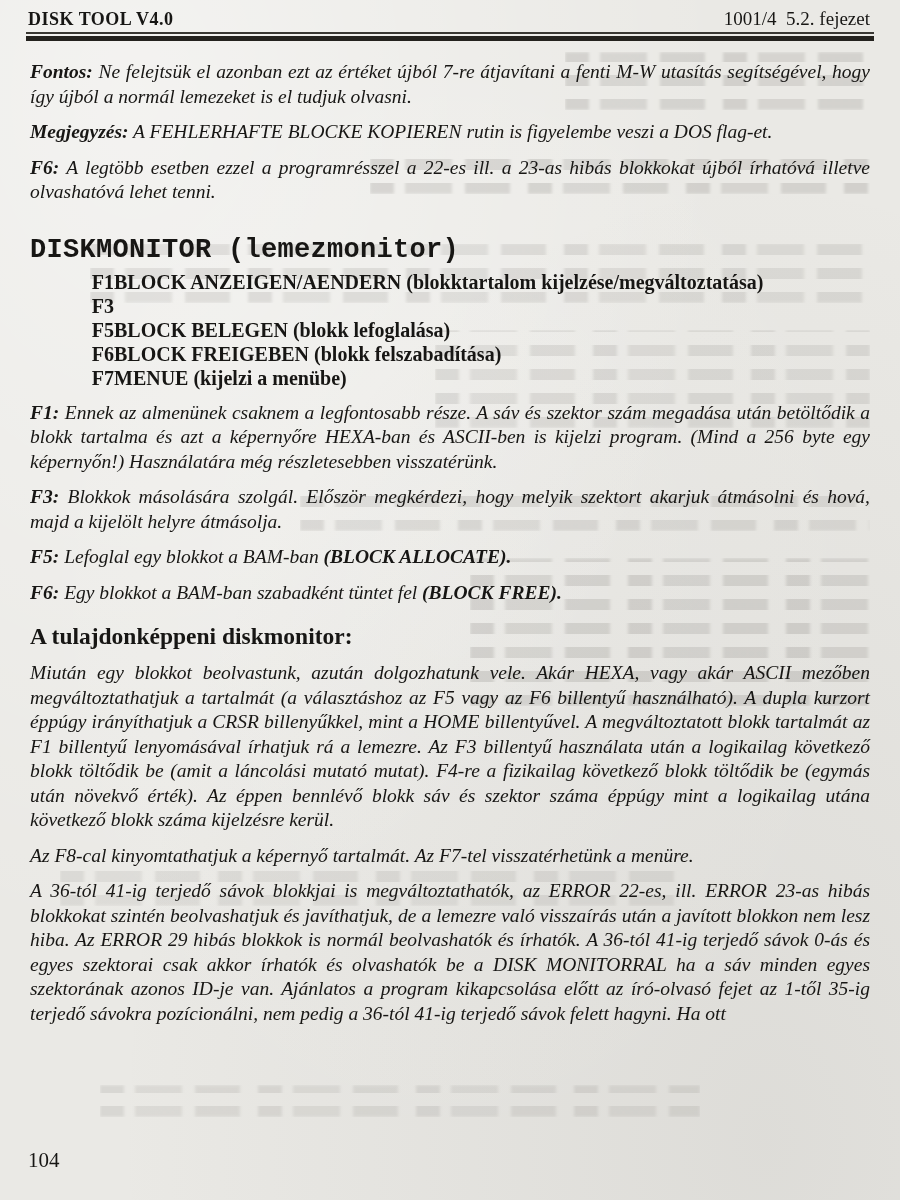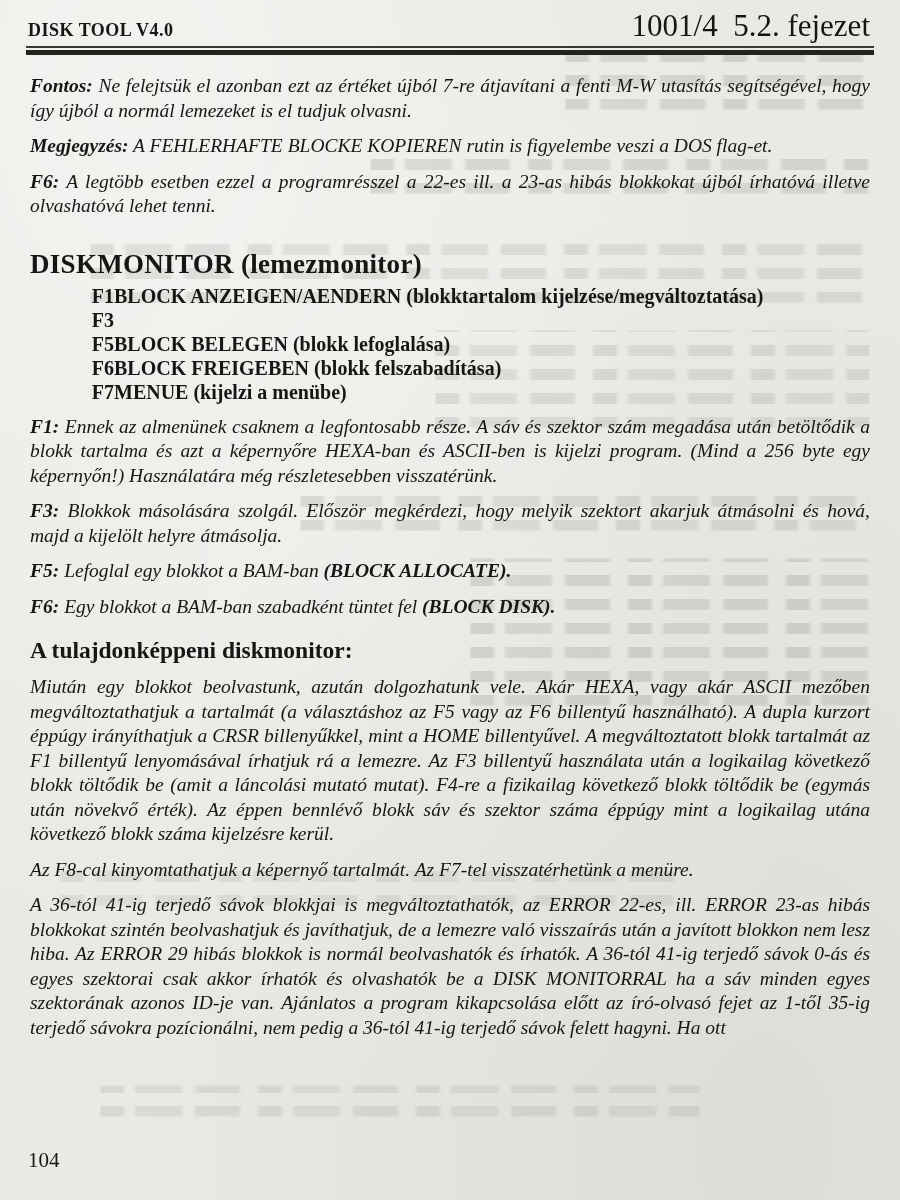--- a/index.html
+++ b/index.html
@@ -16,35 +16,35 @@
     font-family:"Liberation Serif", serif;
     color:#171614;
   }
   
   .hdr{
     display:flex;justify-content:space-between;align-items:baseline;
     padding:8px 30px 0 28px;
     position:relative;z-index:2;
   }
   .hdr-left{font-size:18px;font-weight:bold;letter-spacing:.5px;}
-  .hdr-right{font-size:31px;white-space:pre;}
+  .hdr-right{font-size:19px;white-space:pre;}
   .rule-thin{height:2px;background:#3a3833;margin:2px 26px 0 26px;position:relative;z-index:2;}
   .rule-thick{height:5px;background:#24221e;margin:2px 26px 0 26px;position:relative;z-index:2;}
   
   .content{
     position:relative;z-index:2;
     padding:8px 30px 0 30px;
     font-size:19.5px;line-height:24.5px;
     text-align:justify;
   }
   .para{margin:11px 0 0 0;font-style:italic;}
   .lead{font-weight:bold;}
   h1.sec{
     font-size:27px;line-height:31px;font-weight:bold;
-    margin:30px 0 4px 0;letter-spacing:.3px;text-align:left;
+    margin:30px 0 4px 0;letter-spacing:.3px;text-align:left;font-family:Liberation Mono, monospace;
   }
   .menu{margin:2px 0 0 0;}
   .menu-row{display:flex;font-weight:bold;font-size:20px;line-height:24px;text-align:right;}
   .menu-key{width:84px;flex:none;}
   h2.sec{
     font-size:23.5px;line-height:27px;font-weight:bold;
     margin:18px 0 2px 0;text-align:left;
   }
   .page-number{
     position:absolute;left:28px;top:1148px;
@@ -116,21 +116,21 @@
         <span class="menu-label">MENUE (kijelzi a menübe)</span>
       </div>
     </div>
 
     <p class="para"><b class="lead">F1:</b> <span>Ennek az almenünek csaknem a legfontosabb része. A sáv és szektor szám megadása után betöltődik a blokk tartalma és azt a képernyőre HEXA-ban és ASCII-ben is kijelzi program. (Mind a 256 byte egy képernyőn!) Használatára még részletesebben visszatérünk.</span> <b></b></p>
 
     <p class="para"><b class="lead">F3:</b> <span>Blokkok másolására szolgál. Először megkérdezi, hogy melyik szektort akarjuk átmásolni és hová, majd a kijelölt helyre átmásolja.</span> <b></b></p>
 
     <p class="para"><b class="lead">F5:</b> <span>Lefoglal egy blokkot a BAM-ban</span> <b>(BLOCK ALLOCATE).</b></p>
 
-    <p class="para"><b class="lead">F6:</b> <span>Egy blokkot a BAM-ban szabadként tüntet fel</span> <b>(BLOCK DISK).</b></p>
+    <p class="para"><b class="lead">F6:</b> <span>Egy blokkot a BAM-ban szabadként tüntet fel</span> <b>(BLOCK FREE).</b></p>
 
     <h2 class="sec">A tulajdonképpeni diskmonitor:</h2>
 
     <p class="para">Miután egy blokkot beolvastunk, azután dolgozhatunk vele. Akár HEXA, vagy akár ASCII mezőben megváltoztathatjuk a tartalmát (a választáshoz az F5 vagy az F6 billentyű használható). A dupla kurzort éppúgy irányíthatjuk a CRSR billenyűkkel, mint a HOME billentyűvel. A megváltoztatott blokk tartalmát az F1 billentyű lenyomásával írhatjuk rá a lemezre. Az F3 billentyű használata után a logikailag következő blokk töltődik be (amit a láncolási mutató mutat). F4-re a fizikailag következő blokk töltődik be (egymás után növekvő érték). Az éppen bennlévő blokk sáv és szektor száma éppúgy mint a logikailag utána következő blokk száma kijelzésre kerül.</p>
 
     <p class="para">Az F8-cal kinyomtathatjuk a képernyő tartalmát. Az F7-tel visszatérhetünk a menüre.</p>
 
     <p class="para">A 36-tól 41-ig terjedő sávok blokkjai is megváltoztathatók, az ERROR 22-es, ill. ERROR 23-as hibás blokkokat szintén beolvashatjuk és javíthatjuk, de a lemezre való visszaírás után a javított blokkon nem lesz hiba. Az ERROR 29 hibás blokkok is normál beolvashatók és írhatók. A 36-tól 41-ig terjedő sávok 0-ás és egyes szektorai csak akkor írhatók és olvashatók be a DISK MONITORRAL ha a sáv minden egyes szektorának azonos ID-je van. Ajánlatos a program kikapcsolása előtt az író-olvasó fejet az 1-től 35-ig terjedő sávokra pozícionálni, nem pedig a 36-tól 41-ig terjedő sávok felett hagyni. Ha ott</p>
 
   </main>

